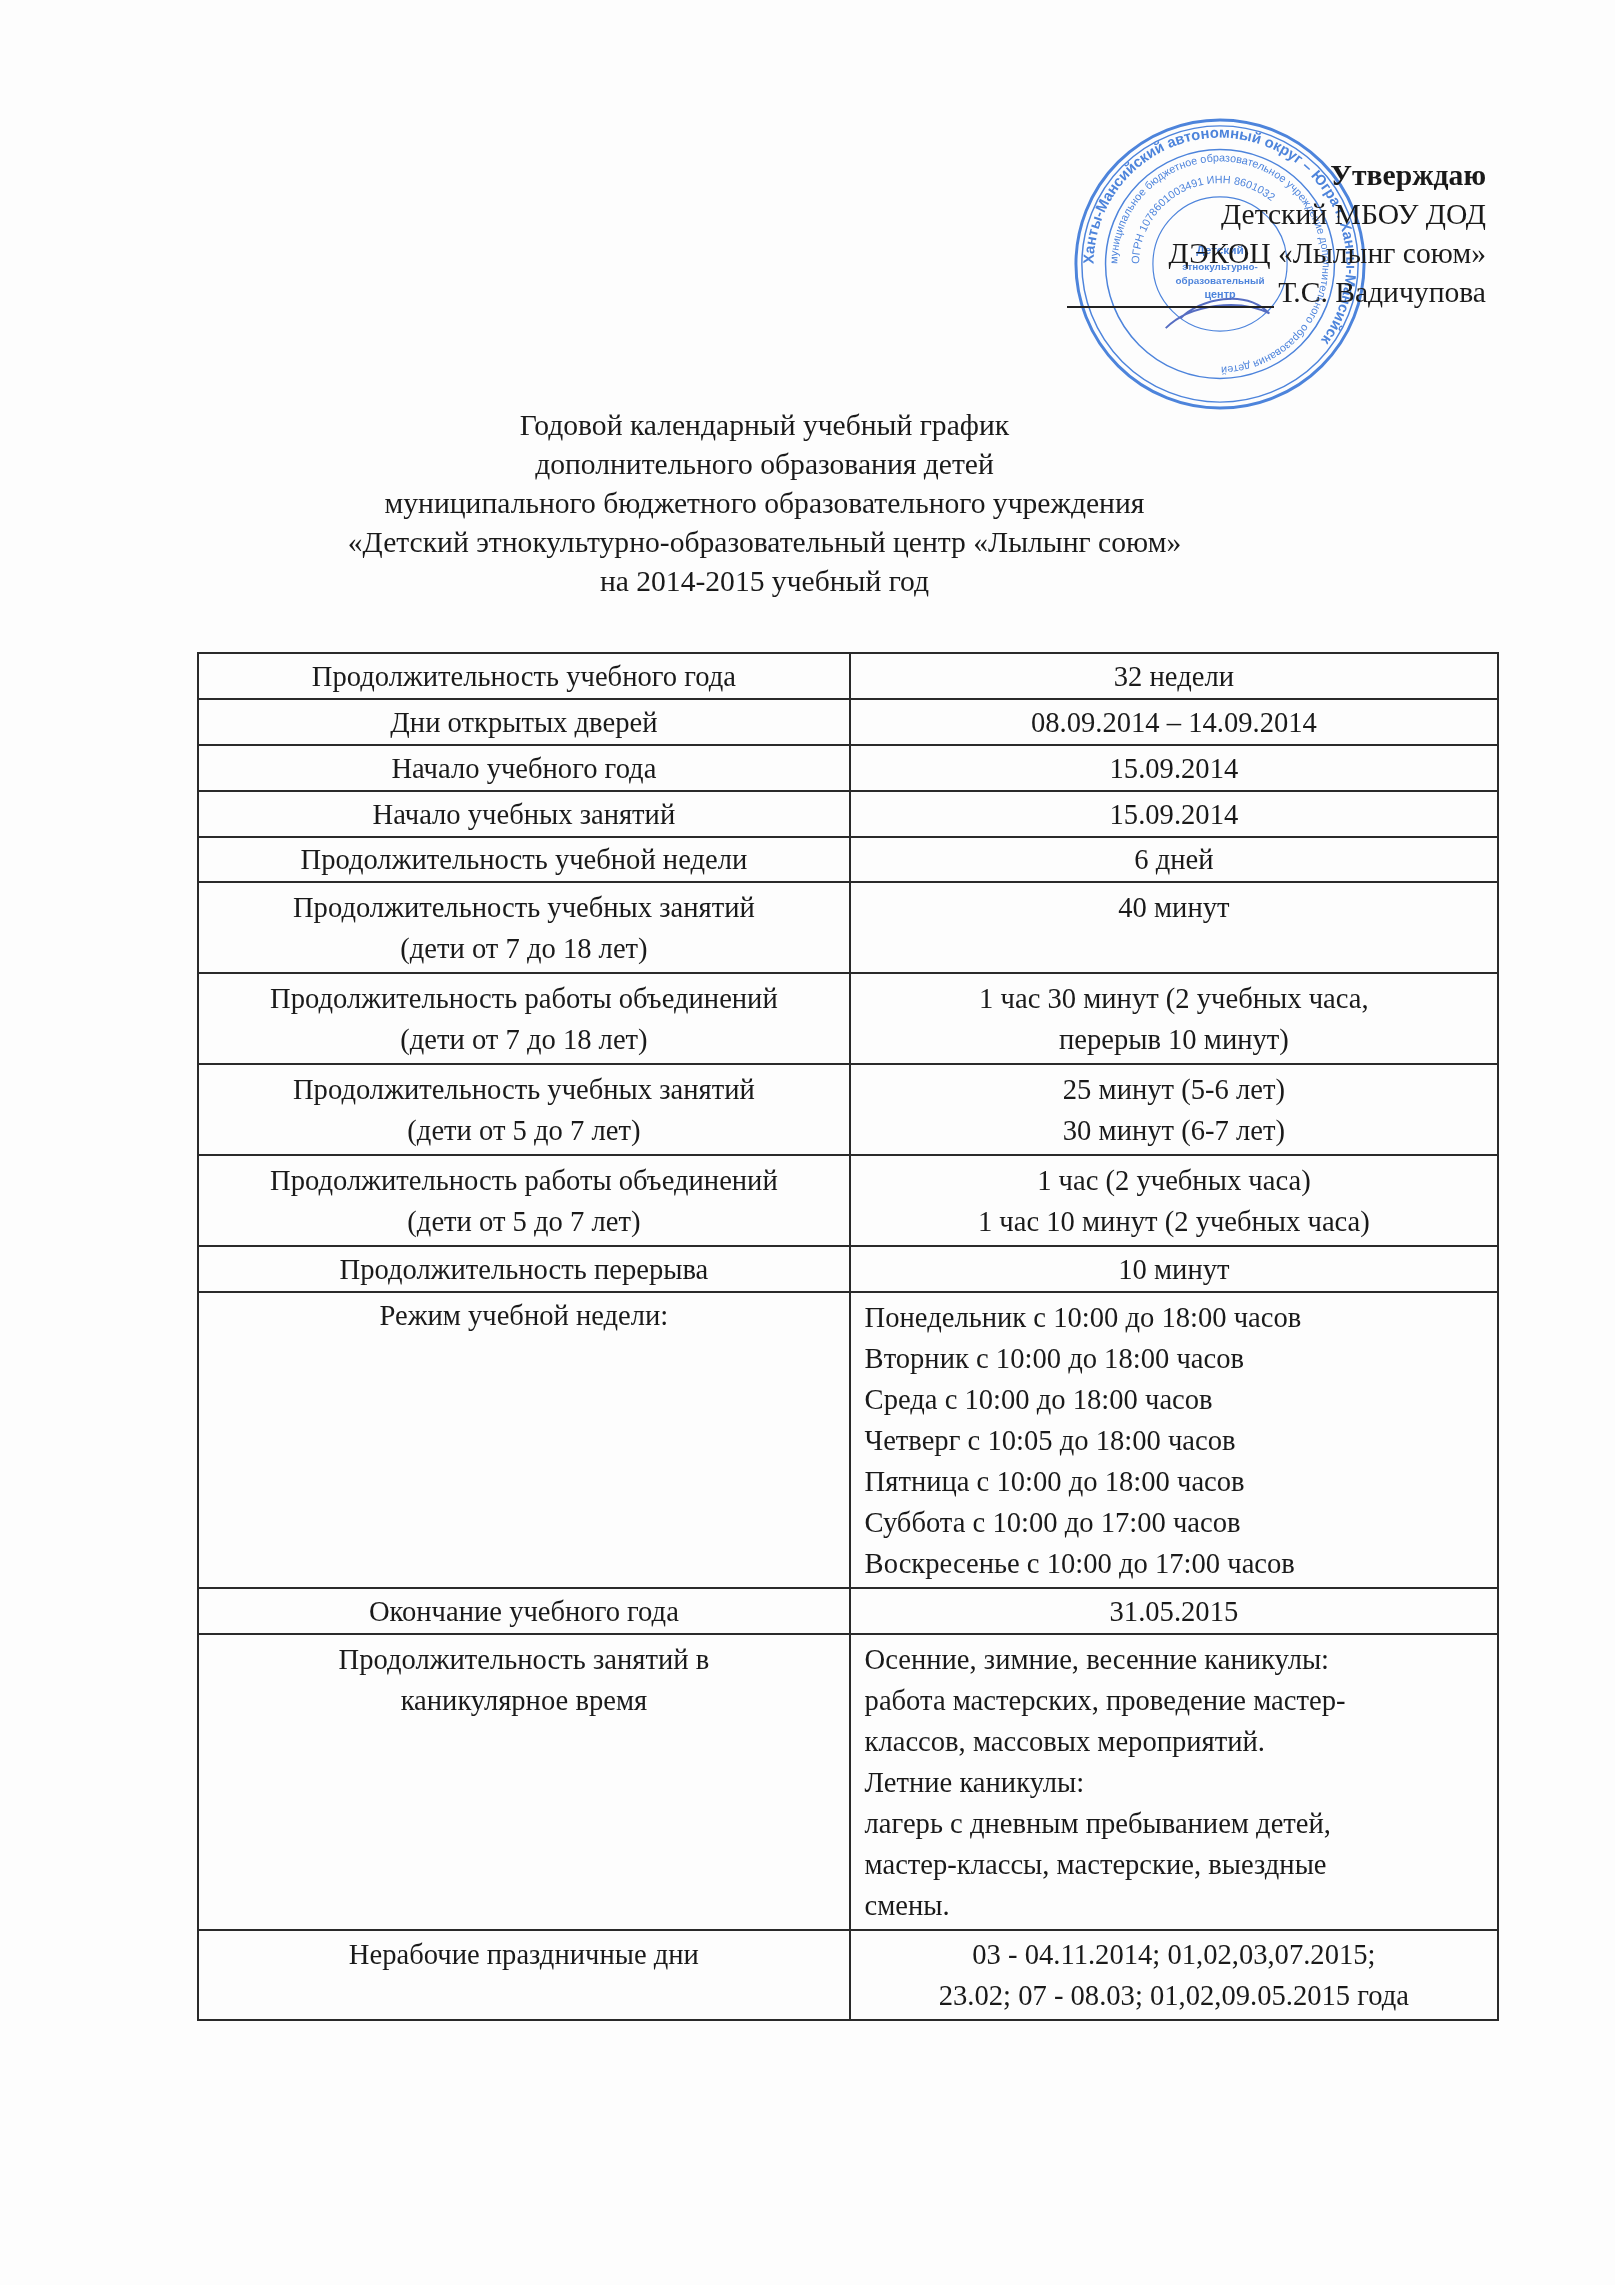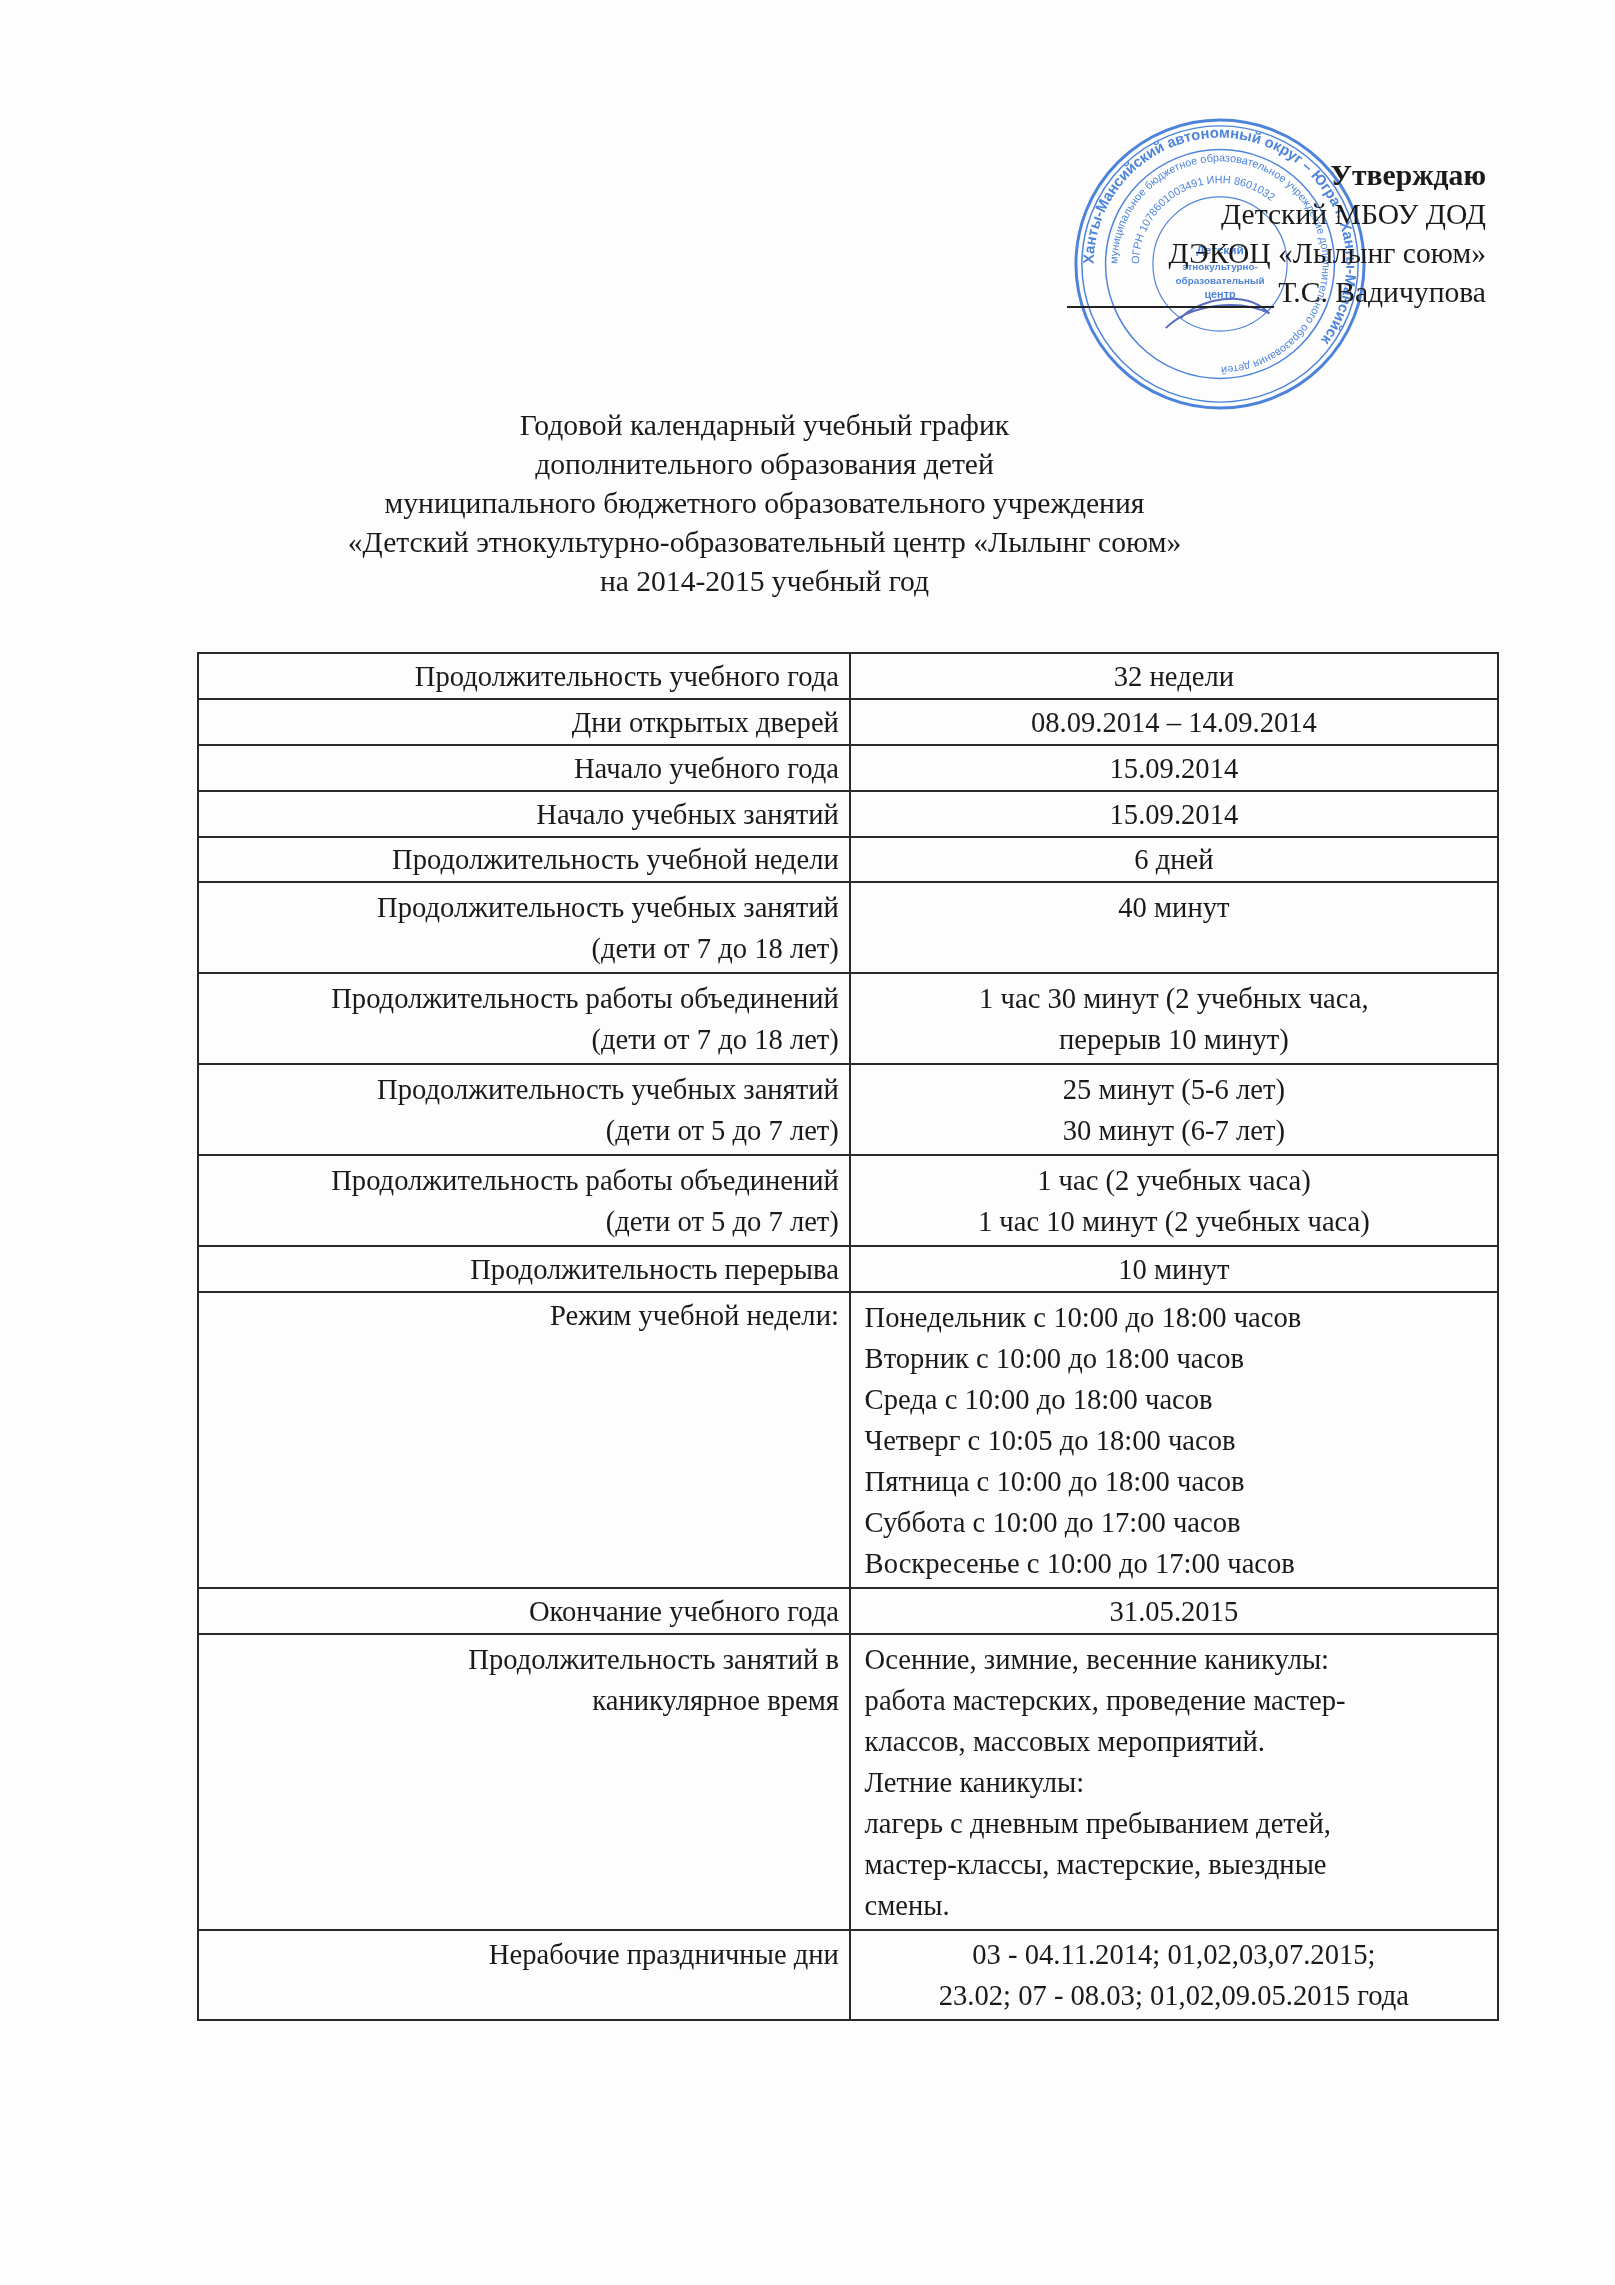--- a/index.html
+++ b/index.html
@@ -76,21 +76,21 @@
       font-size: 28.6px;
       line-height: 37px;
     }
     .schedule-table td {
       border: 2px solid #2a2a2a;
       vertical-align: top;
       padding: 3.9px 9.9px 3px 9.9px;
     }
     .schedule-table td.param {
       width: 630px;
-      text-align: right;
+      text-align: center;
       margin-top: 9px;
     }
     .schedule-table td.value {
       text-align: center;
     }
     .schedule-table td.value.left {
       text-align: left;
       padding-left: 13.8px;
     }
     .schedule-table td.value.left .line {

